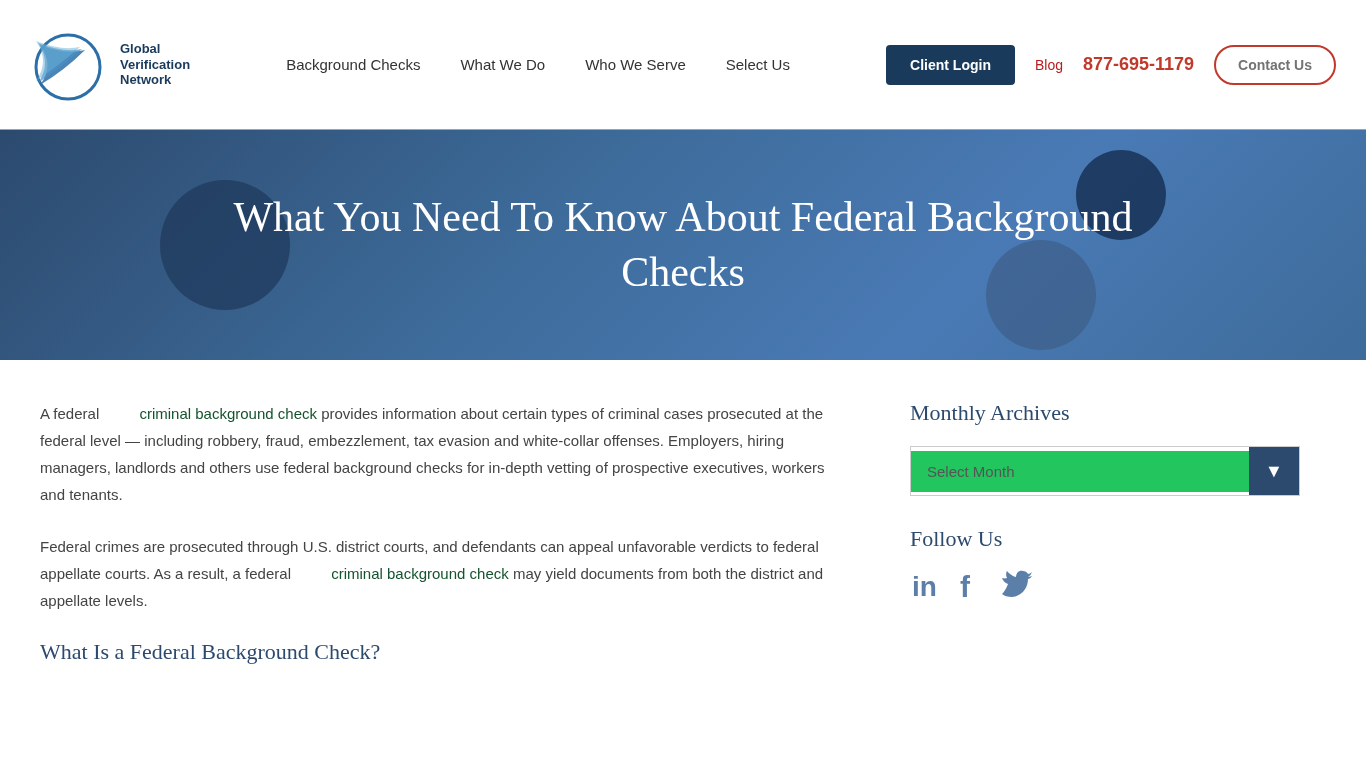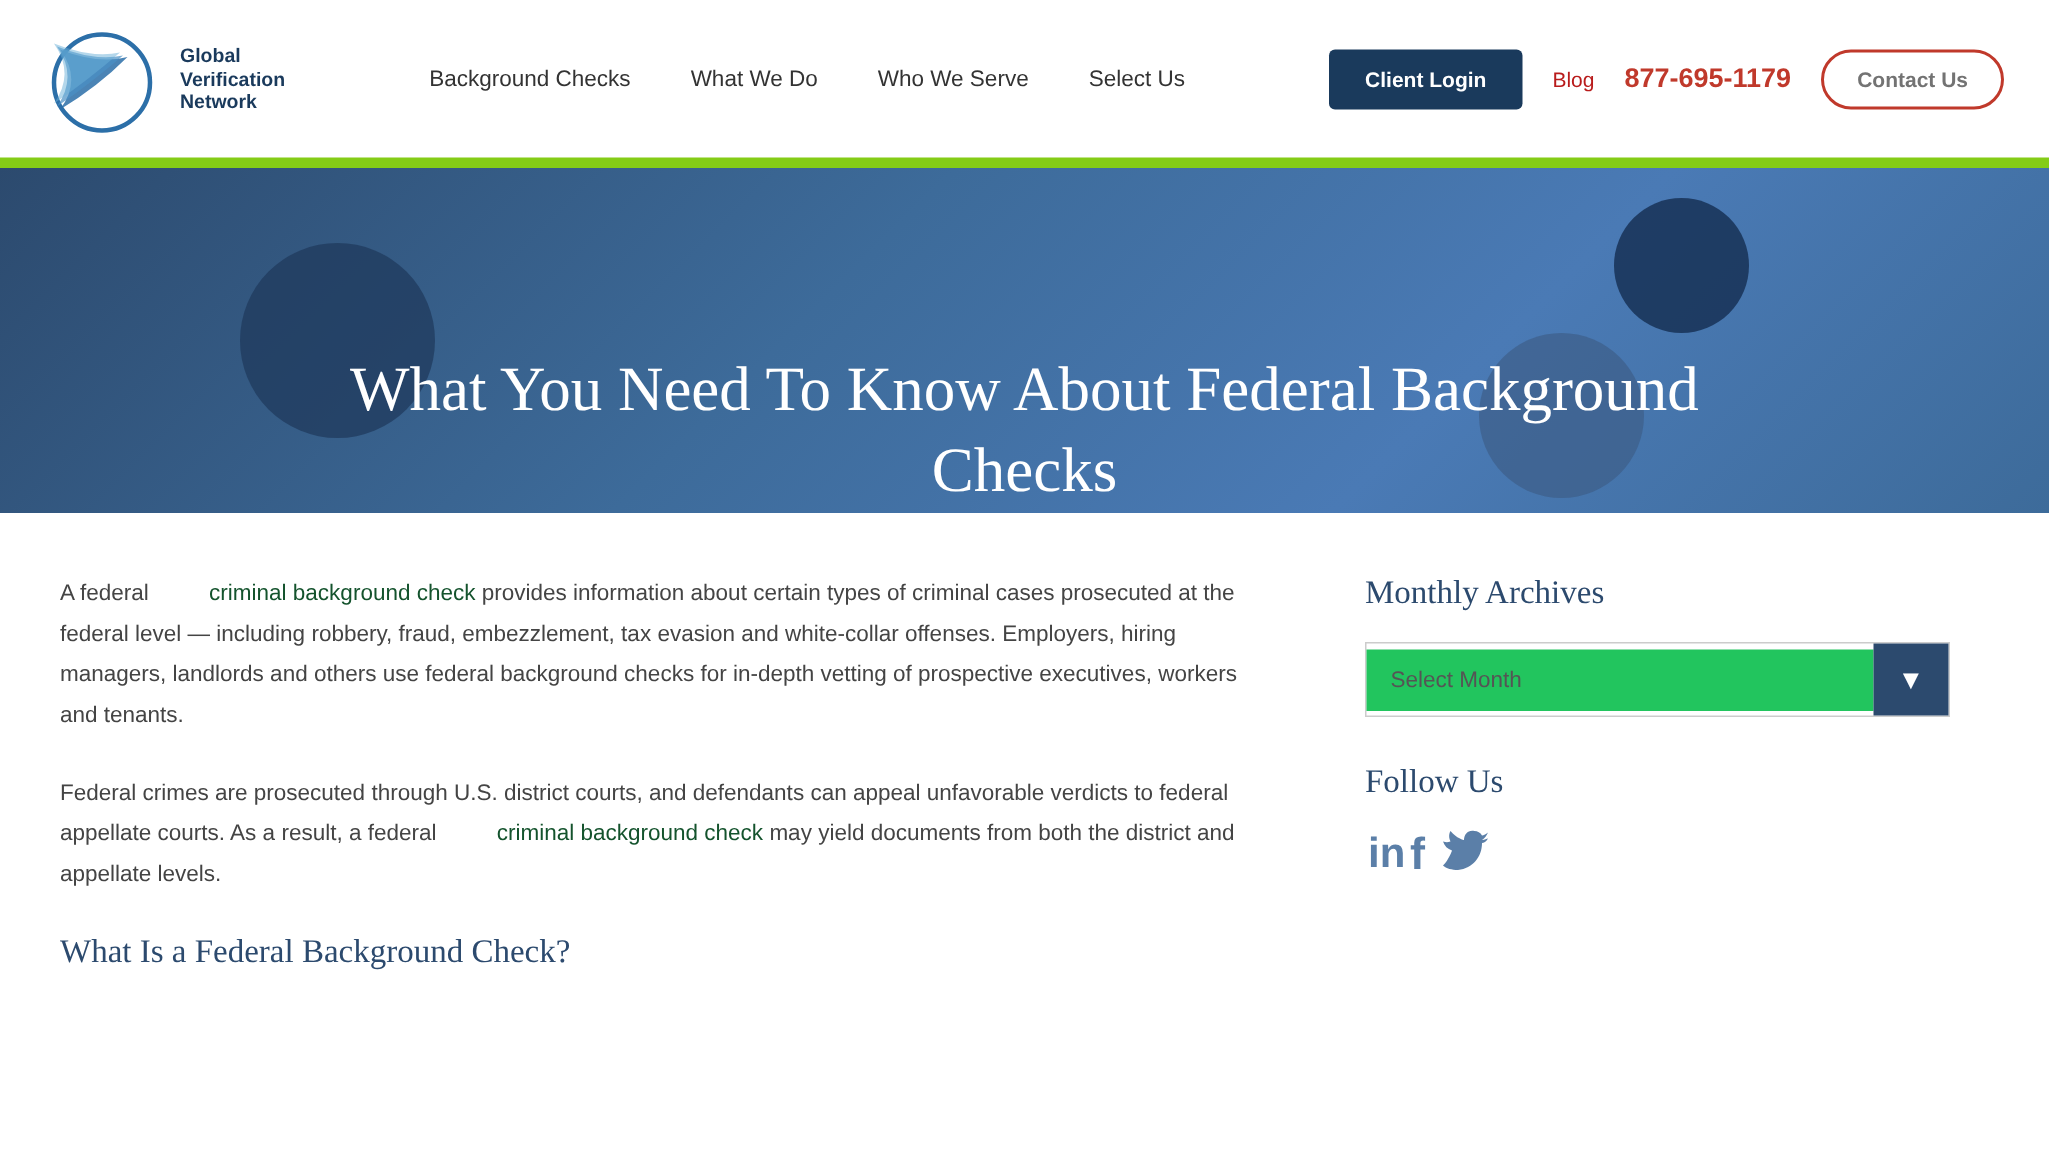--- a/index.html
+++ b/index.html
@@ -4,23 +4,23 @@
   <style>
     * { margin: 0; padding: 0; box-sizing: border-box; }
     body { font-family: Georgia, 'Times New Roman', serif; color: #333; background: #fff; width: 1366px; min-height: 768px; overflow-x: hidden; }
 
     
     .header {
       display: flex;
       align-items: center;
       justify-content: space-between;
       padding: 0 30px;
-      height: 112px;
+      height: 130px;
       background: #fff;
-      border-bottom: 7px solid #84cc16;
+      border-bottom: 1px solid #84cc16;
     }
     .header-left { display: flex; align-items: center; gap: 0; }
     .logo-wrap { display: flex; align-items: center; gap: 10px; text-decoration: none; }
     .logo-icon { width: 80px; height: 100px; position: relative; }
     .logo-text { display: flex; flex-direction: column; line-height: 1.2; }
     .logo-text span { font-size: 13px; font-weight: 700; color: #1a3a5c; font-family: Arial, sans-serif; }
 
     .header-nav { display: flex; align-items: center; gap: 40px; }
     .nav-item { font-size: 15px; color: #333; text-decoration: none; cursor: pointer; font-family: Arial, sans-serif; font-weight: 500; }
 
@@ -48,21 +48,21 @@
       cursor: pointer;
       font-family: Arial, sans-serif;
       font-weight: 600;
     }
 
     
     .hero {
       background: linear-gradient(135deg, #2c4a6e 0%, #3d6b9a 40%, #4a7ab5 70%, #3d6b9a 100%);
       min-height: 230px;
       display: flex;
-      align-items: flex-end;
+      align-items: center;
       justify-content: center;
       position: relative;
       overflow: hidden;
     }
     .hero-circle-left {
       position: absolute;
       left: 160px;
       top: 50%;
       transform: translateY(-50%);
       width: 130px;
@@ -169,21 +169,22 @@
 
     .follow-us-title {
       font-size: 22px;
       color: #2c4a6e;
       font-family: Georgia, serif;
       font-weight: 400;
       margin-bottom: 18px;
     }
     .social-icons {
       display: flex;
-      align-items: center;
+      gap: 20px;
+      align-items: flex-start;
     }
     .social-icon {
       color: #5b7fa8;
       font-size: 28px;
       cursor: pointer;
       text-decoration: none;
       font-style: normal;
     }
 
     

